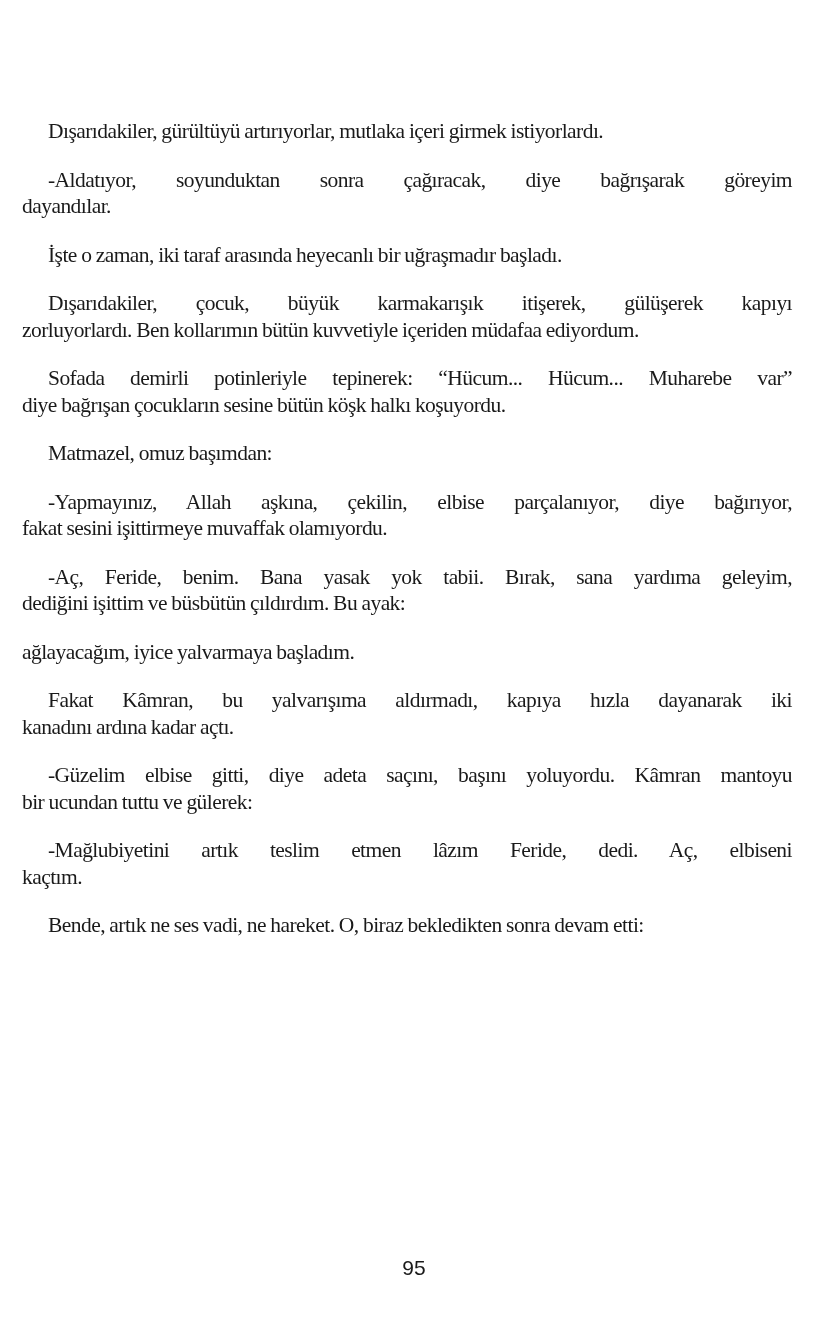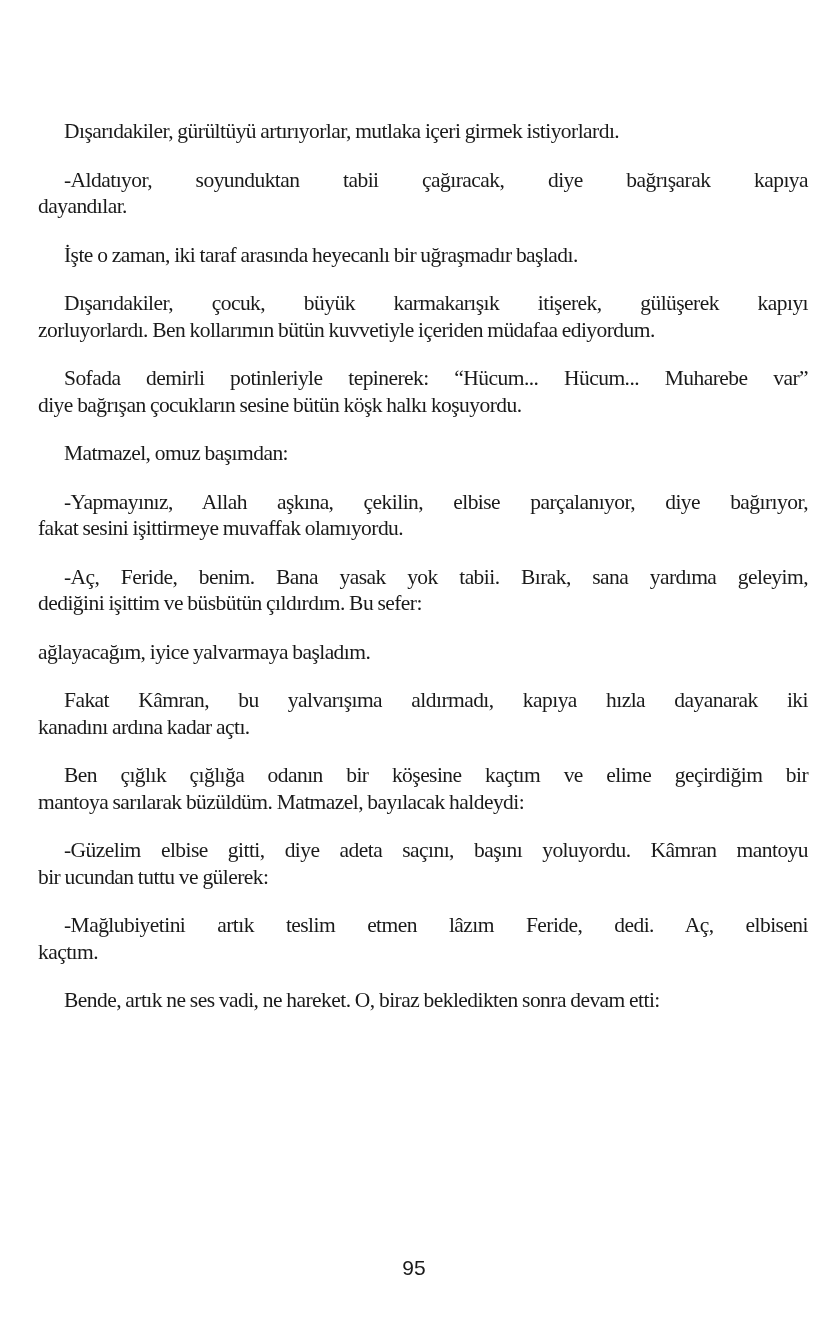--- a/index.html
+++ b/index.html
@@ -10,21 +10,21 @@
     body {
       width: 828px;
       height: 1332px;
       position: relative;
       overflow: hidden;
       color: #1a1a1a;
       font-family: "Liberation Serif", "DejaVu Serif", serif;
     }
     .page {
       position: absolute;
-      left: 38px;
+      left: 22px;
       top: 118px;
       width: 770px;
     }
     .para {
       margin: 0 0 22px 0;
     }
     .line {
       display: block;
       font-size: 21.5px;
       line-height: 26.5px;
@@ -55,21 +55,21 @@
 <body>
 
 <div class="page">
 
   <p class="para">
     <span class="line indent">Dışarıdakiler, gürültüyü artırıyorlar, mutlaka içeri girmek istiyorlardı.</span>
   </p>
 
 
   <p class="para">
-    <span class="line indent just">-Aldatıyor, soyunduktan tabii çağıracak, diye bağrışarak kapıya</span>
+    <span class="line indent just">-Aldatıyor, soyunduktan sonra çağıracak, diye bağrışarak göreyim</span>
     <span class="line">dayandılar.</span>
   </p>
 
   <p class="para">
     <span class="line indent">İşte o zaman, iki taraf arasında heyecanlı bir uğraşmadır başladı.</span>
   </p>
 
   <p class="para">
     <span class="line indent just">Dışarıdakiler, çocuk, büyük karmakarışık itişerek, gülüşerek kapıyı</span>
     <span class="line">zorluyorlardı. Ben kollarımın bütün kuvvetiyle içeriden müdafaa ediyordum.</span>
@@ -85,36 +85,32 @@
   </p>
 
   <p class="para">
     <span class="line indent just">-Yapmayınız, Allah aşkına, çekilin, elbise parçalanıyor, diye bağırıyor,</span>
     <span class="line">fakat sesini işittirmeye muvaffak olamıyordu.</span>
   </p>
 
 
   <p class="para">
     <span class="line indent just">-Aç, Feride, benim. Bana yasak yok tabii. Bırak, sana yardıma geleyim,</span>
-    <span class="line">dediğini işittim ve büsbütün çıldırdım. Bu sefer:</span>
+    <span class="line">dediğini işittim ve büsbütün çıldırdım. Bu ayak:</span>
   </p>
 
   <p class="para">
     <span class="line">ağlayacağım, iyice yalvarmaya başladım.</span>
   </p>
 
   <p class="para">
     <span class="line indent just">Fakat Kâmran, bu yalvarışıma aldırmadı, kapıya hızla dayanarak iki</span>
     <span class="line">kanadını ardına kadar açtı.</span>
   </p>
 
-  <p class="para">
-    <span class="line indent just">Ben çığlık çığlığa odanın bir köşesine kaçtım ve elime geçirdiğim bir</span>
-    <span class="line">mantoya sarılarak büzüldüm. Matmazel, bayılacak haldeydi:</span>
-  </p>
 
   <p class="para">
     <span class="line indent just">-Güzelim elbise gitti, diye adeta saçını, başını yoluyordu. Kâmran mantoyu</span>
     <span class="line">bir ucundan tuttu ve gülerek:</span>
   </p>
 
   <p class="para">
     <span class="line indent just">-Mağlubiyetini artık teslim etmen lâzım Feride, dedi. Aç, elbiseni</span>
     <span class="line">kaçtım.</span>
   </p>

